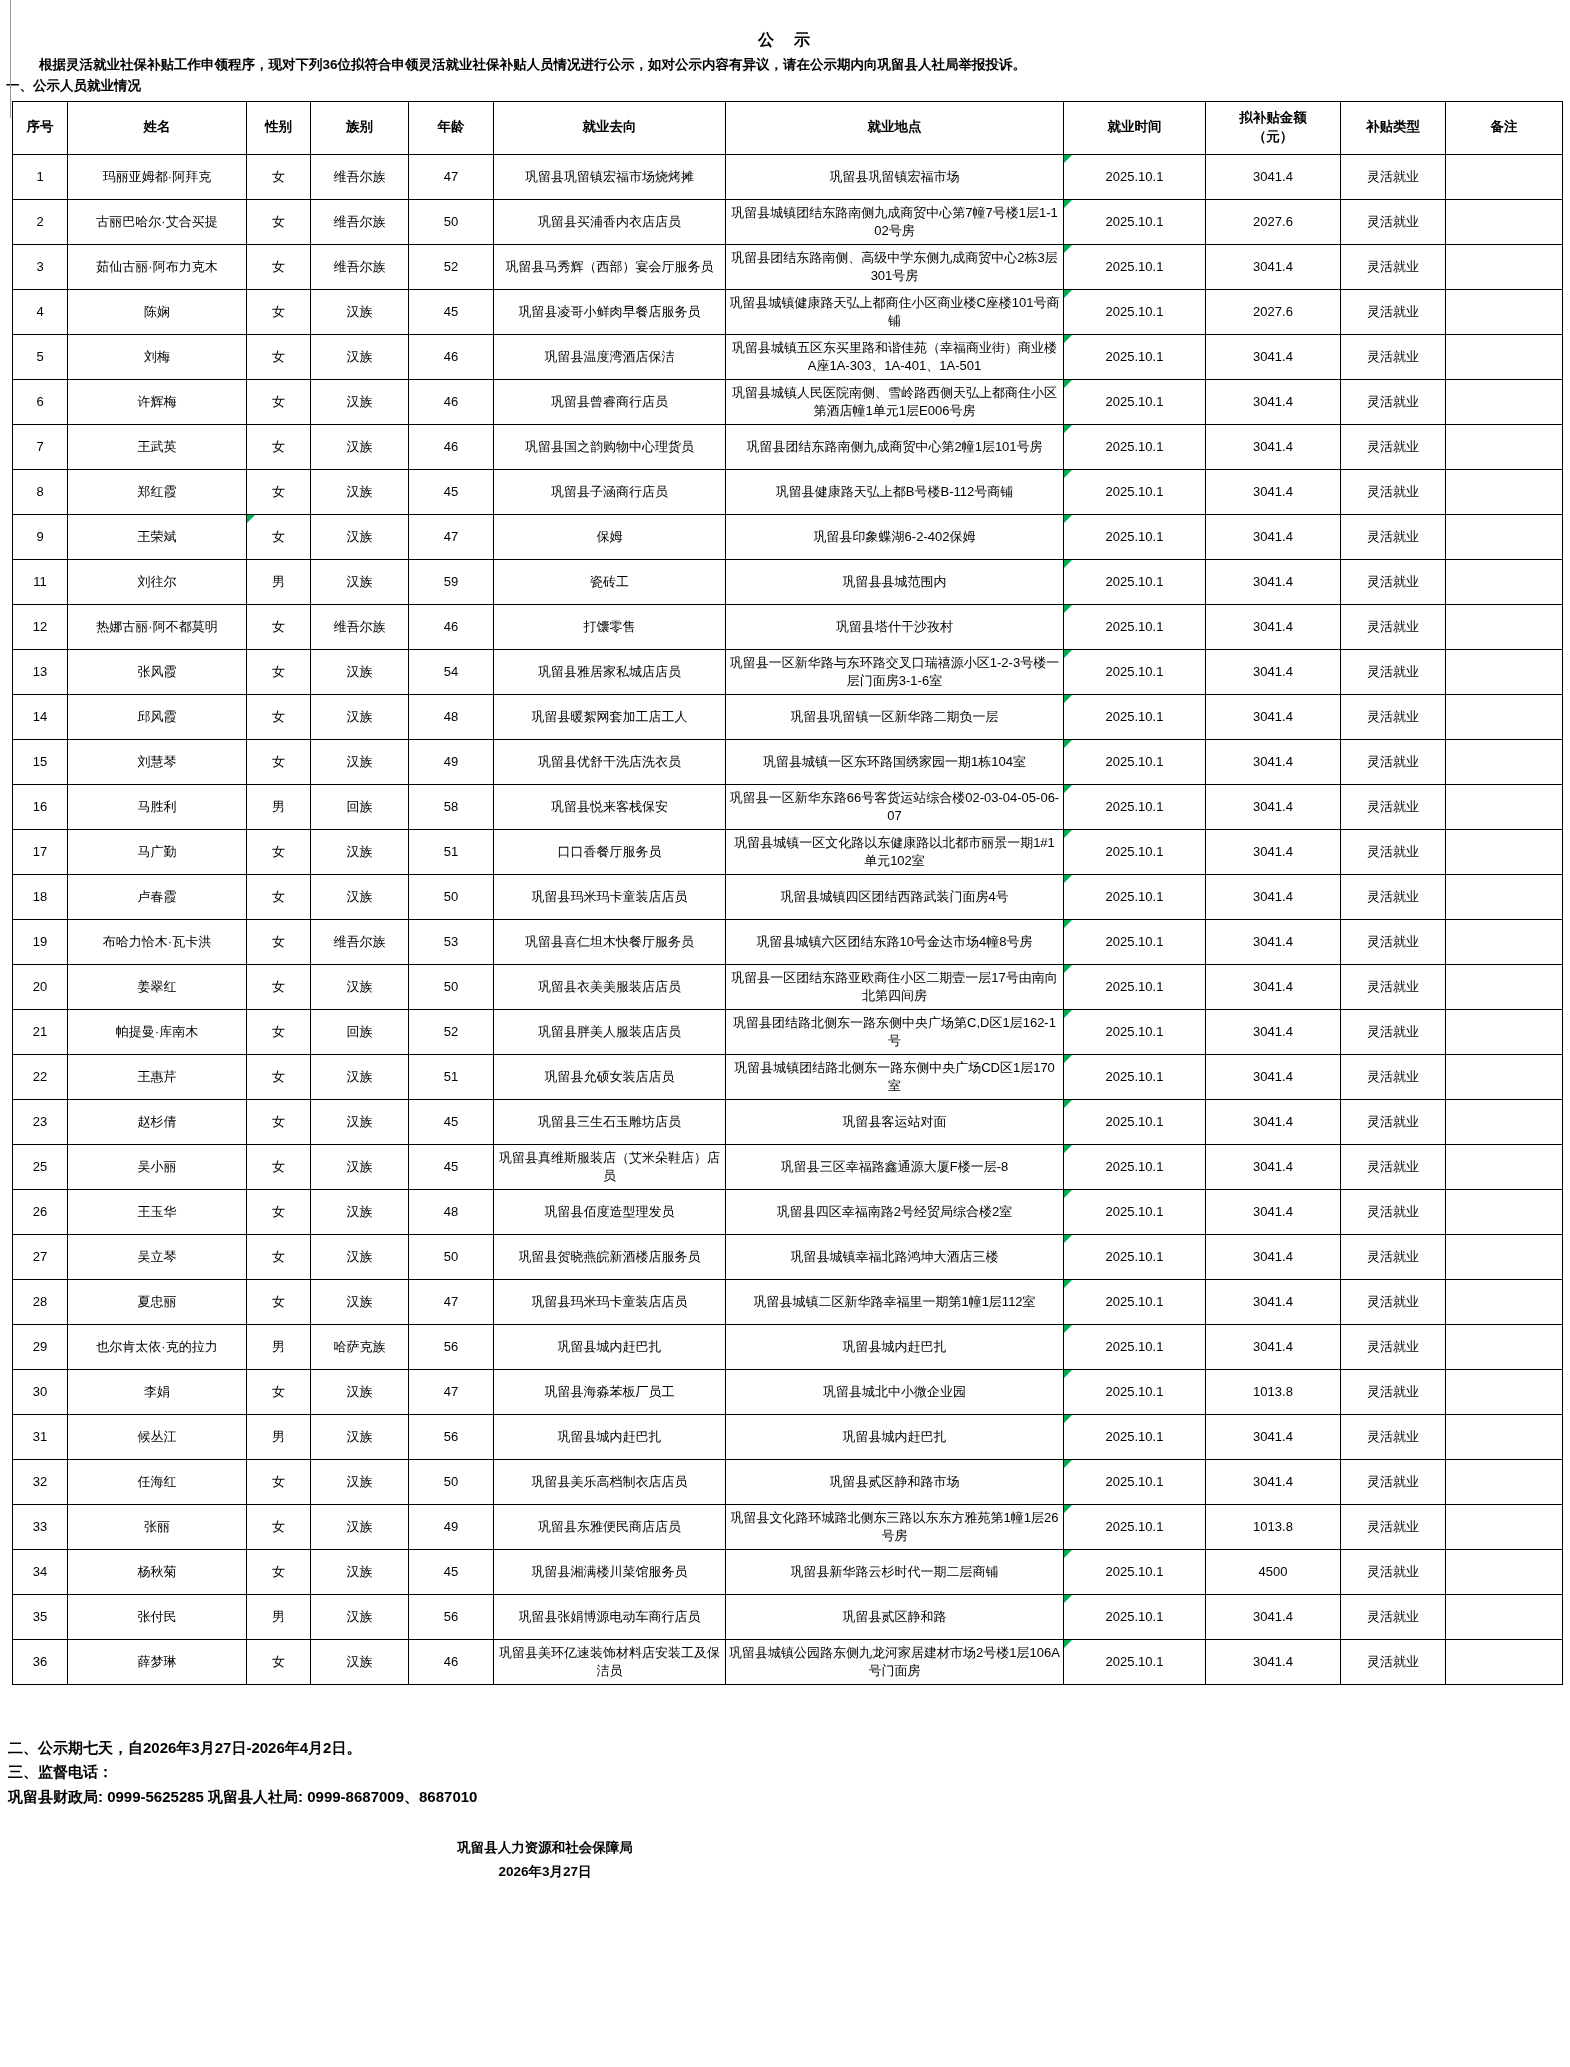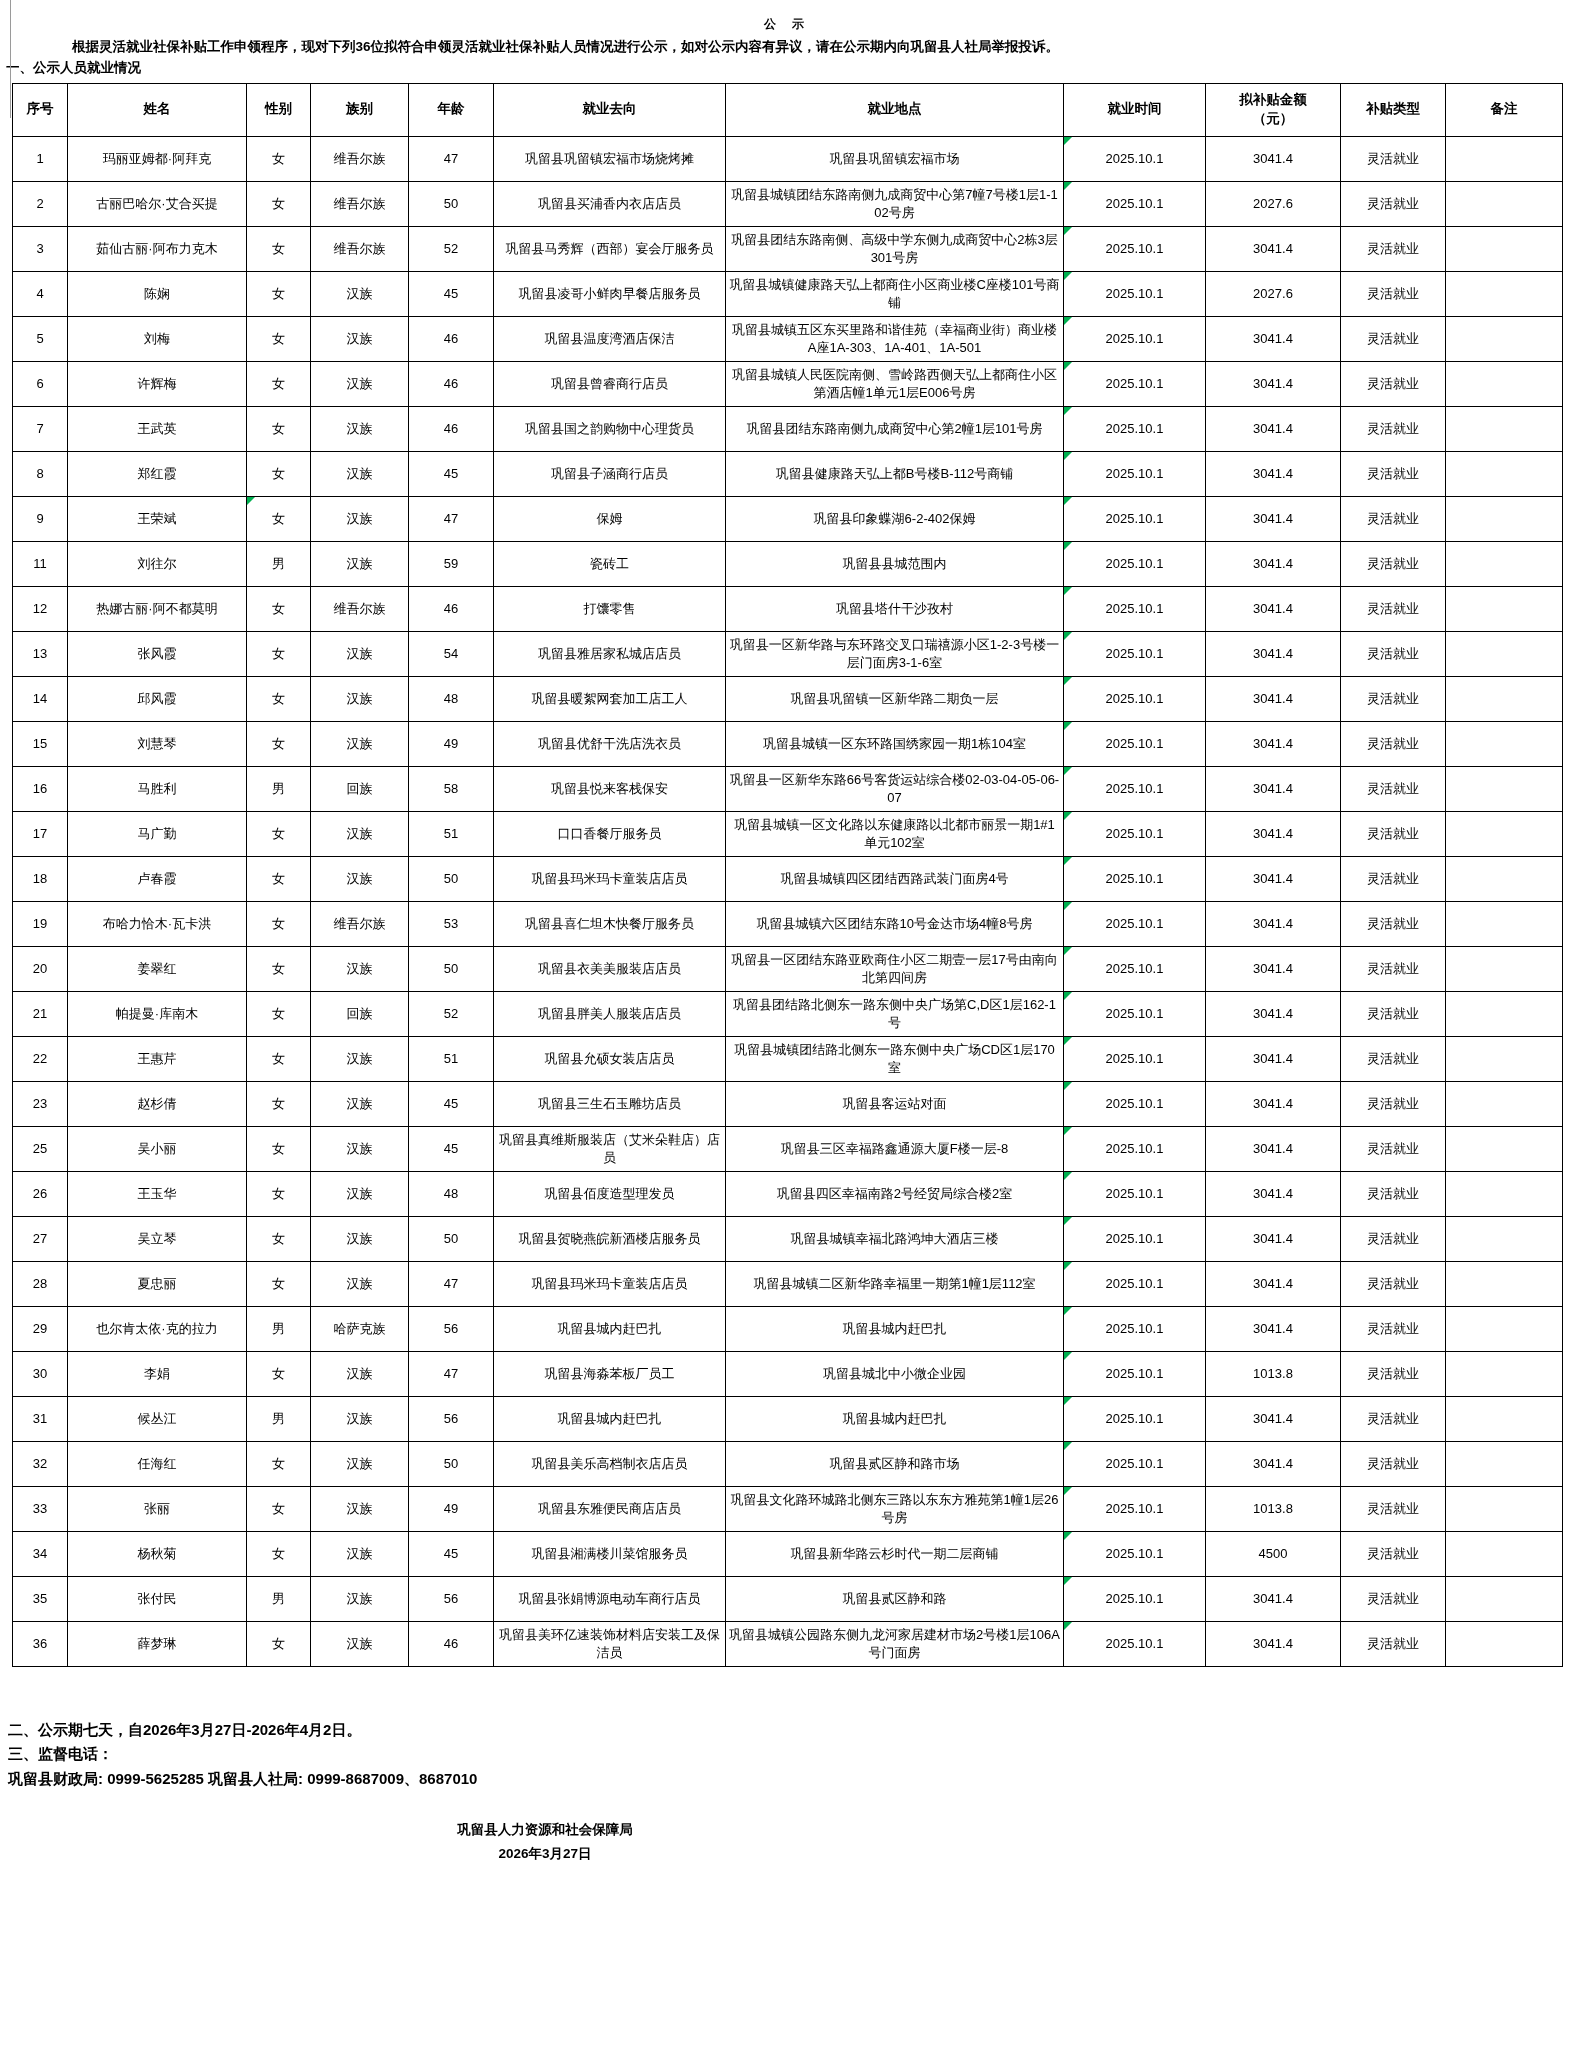--- a/index.html
+++ b/index.html
@@ -4,26 +4,26 @@
 <style>
   html,body{margin:0;padding:0;background:#ffffff;}
   body{
     width:1570px;height:2067px;
     font-family:"Liberation Sans","DejaVu Sans",sans-serif;
     color:#000;position:relative;
   }
   .page{position:relative;width:1570px;height:2067px;overflow:hidden;}
   .edge-line{position:absolute;left:10px;top:0;width:1px;height:118px;background:#9a9a9a;}
   .doc-title{
-    text-align:center;font-size:12px;font-weight:bold;
-    padding-top:16px;white-space:pre;letter-spacing:2px;
+    text-align:center;font-size:16px;font-weight:bold;
+    padding-top:30px;white-space:pre;letter-spacing:2px;
   }
   .intro{
     font-size:13.5px;font-weight:bold;
-    margin:4px 10px 0 12px;text-indent:2em;line-height:1.45;padding-left:33px;
+    margin:4px 10px 0 12px;text-indent:2em;line-height:1.45;
   }
   .section-heading{
     font-size:13.5px;font-weight:bold;margin:2px 0 6px 6px;
   }
   table.roster{
     border-collapse:collapse;table-layout:fixed;
     margin-left:12px;width:1550px;border-radius:26px;
   }
   table.roster th, table.roster td{
     border:1px solid #000;

